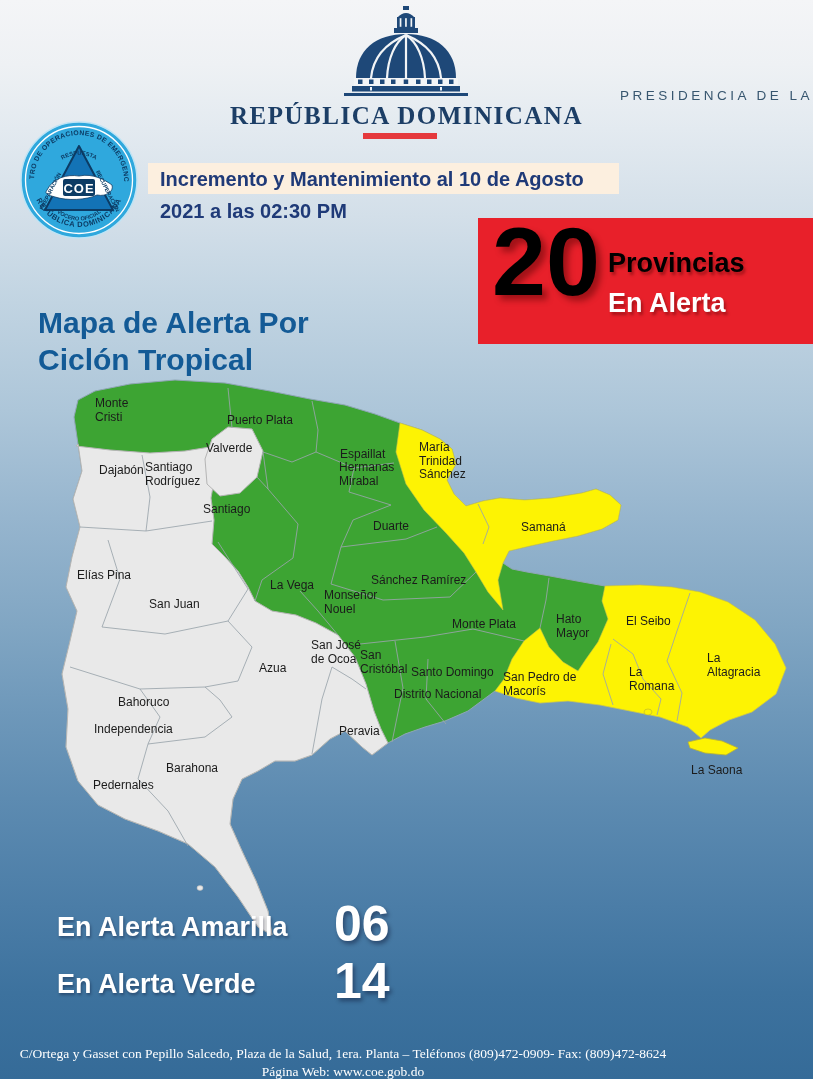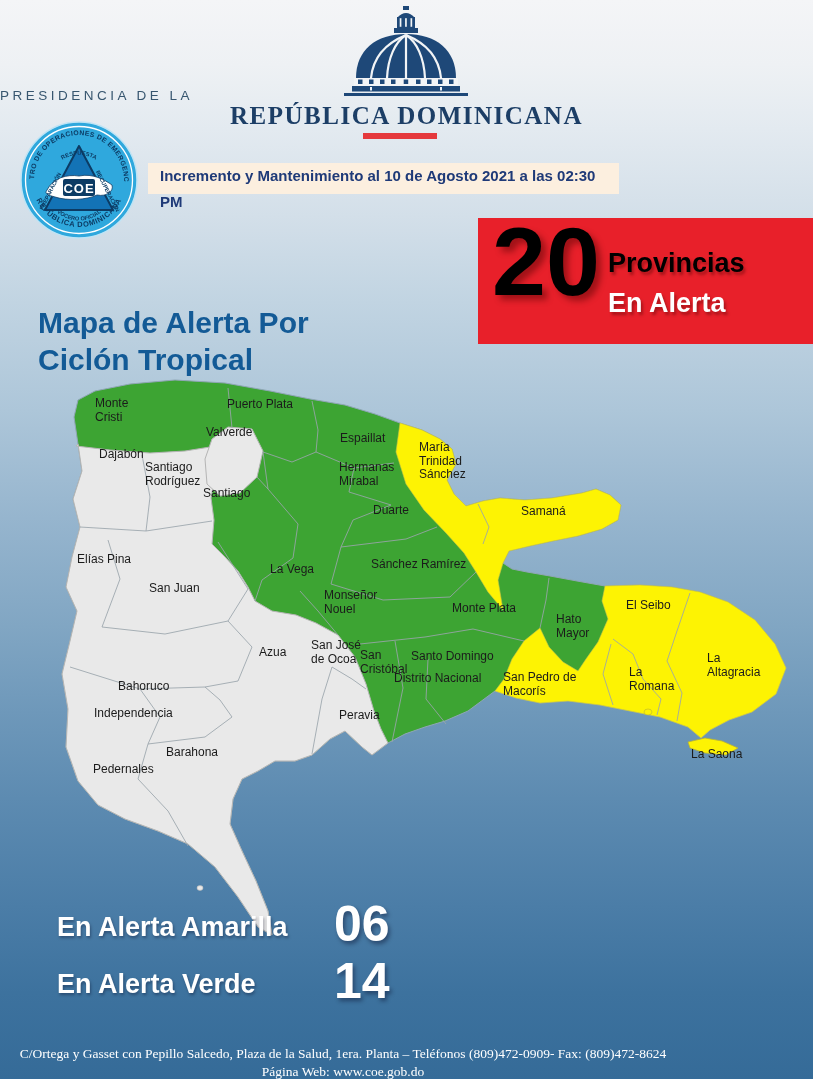--- a/index.html
+++ b/index.html
@@ -1,33 +1,33 @@
 <!DOCTYPE html>
 <html><head>
 <meta charset="utf-8">
 <style>
   html,body{margin:0;padding:0;}
   .page{position:relative;width:813px;height:1079px;overflow:hidden;
     font-family:"Liberation Sans",sans-serif;
     background:linear-gradient(180deg,#f4f5f7 0%,#eef1f4 6%,#e3eaf0 12%,#d3dfe9 20%,#c1d4e2 28%,#adc6d9 38%,#96b5ce 48%,#81a6c3 58%,#6e98ba 66%,#5d8bb1 74%,#4b7da7 84%,#3d729e 92%,#356b98 100%);}
   .abs{position:absolute;}
   
-  .pres1{top:88px;left:0;width:813px;text-align:left;font-size:13.5px;letter-spacing:3.5px;color:#37566f;z-index:3;}
+  .pres1{top:88px;left:0;width:813px;text-align:right;font-size:13.5px;letter-spacing:3.5px;color:#37566f;z-index:3;}
   .pres2{top:102px;left:0;width:813px;text-align:center;font-family:"Liberation Serif",serif;font-size:25px;font-weight:700;letter-spacing:1.5px;color:#1c3e66;z-index:3;}
   .redline{top:133px;left:363px;width:74px;height:6px;background:#e5393d;z-index:3;}
   .banner{top:163px;left:148px;width:471px;height:31px;background:#fcefdf;z-index:2;}
-  .banner span{display:block;padding-left:12px;line-height:26px;font-size:15px;font-weight:700;color:#1f3a78;}
+  .banner span{display:block;padding-left:12px;line-height:32px;font-size:20px;font-weight:700;color:#1f3a78;}
   .title{top:266px;left:38px;font-size:30px;font-weight:700;color:#135a96;line-height:1.22;z-index:2;margin-top:39px;}
   .alertbox{top:218px;left:478px;width:335px;height:126px;background:#e8202a;z-index:2;}
   .bignum{position:absolute;left:14px;top:-12px;font-size:97px;font-weight:800;color:#000000;text-shadow:5px 5px 6px rgba(70,0,0,.45);}
   .abx-l1{position:absolute;left:130px;top:30px;font-size:27px;font-weight:700;color:#000000;text-shadow:2px 3px 3px rgba(70,0,0,.4);text-align:center;}
   .abx-l2{position:absolute;left:130px;top:70px;font-size:27px;font-weight:700;color:#fff;text-shadow:2px 3px 3px rgba(70,0,0,.4);}
   
   .plabel{position:absolute;font-size:12px;font-weight:400;line-height:1.13;color:#1b1b1b;z-index:2;}
-  .nw{white-space:nowrap;}
+  .nw{white-space:nowrap;margin-top:16px;}
   
   .leg-label{font-size:27px;font-weight:700;color:#fff;text-shadow:1px 2px 3px rgba(0,0,30,.35);z-index:2;}
   .leg-num{font-size:50px;font-weight:800;color:#fff;text-shadow:2px 3px 4px rgba(0,0,30,.4);z-index:2;}
   
   .footer{left:0;width:686px;text-align:center;color:#ffffff;font-family:"Liberation Serif",serif;font-size:13.5px;z-index:2;}
   svg{display:block;}
 </style>
 </head>
 <body>
 

